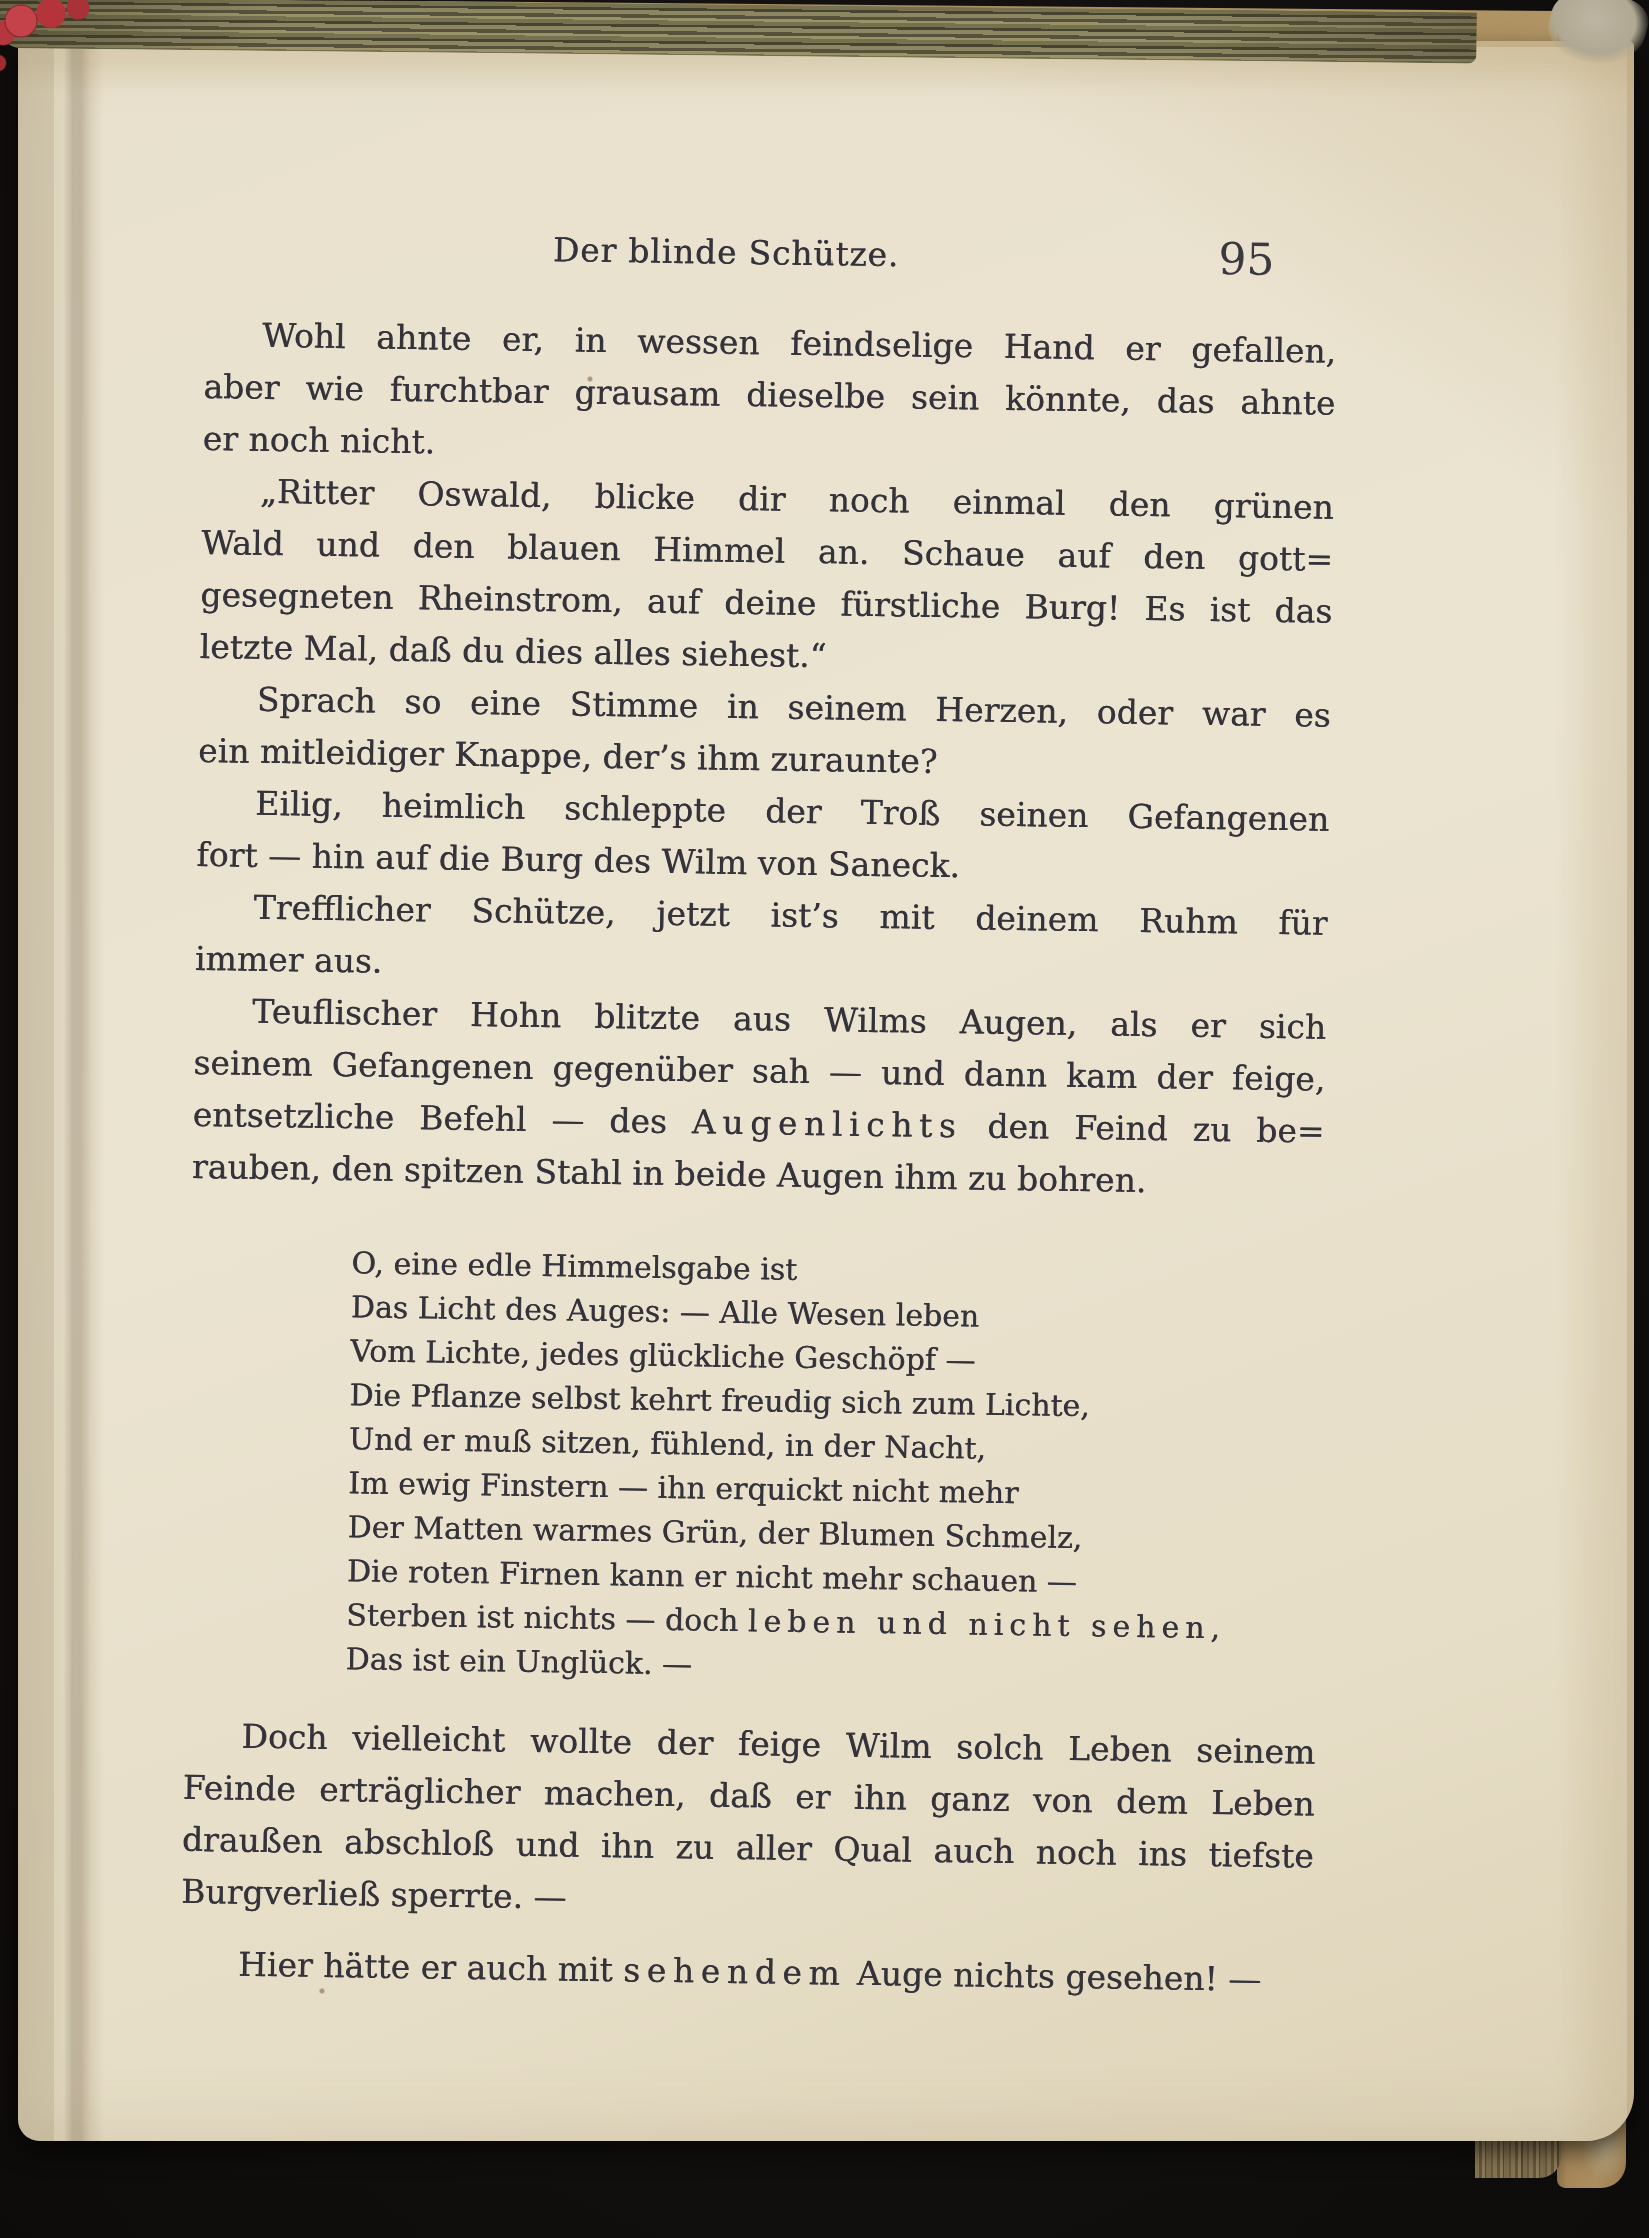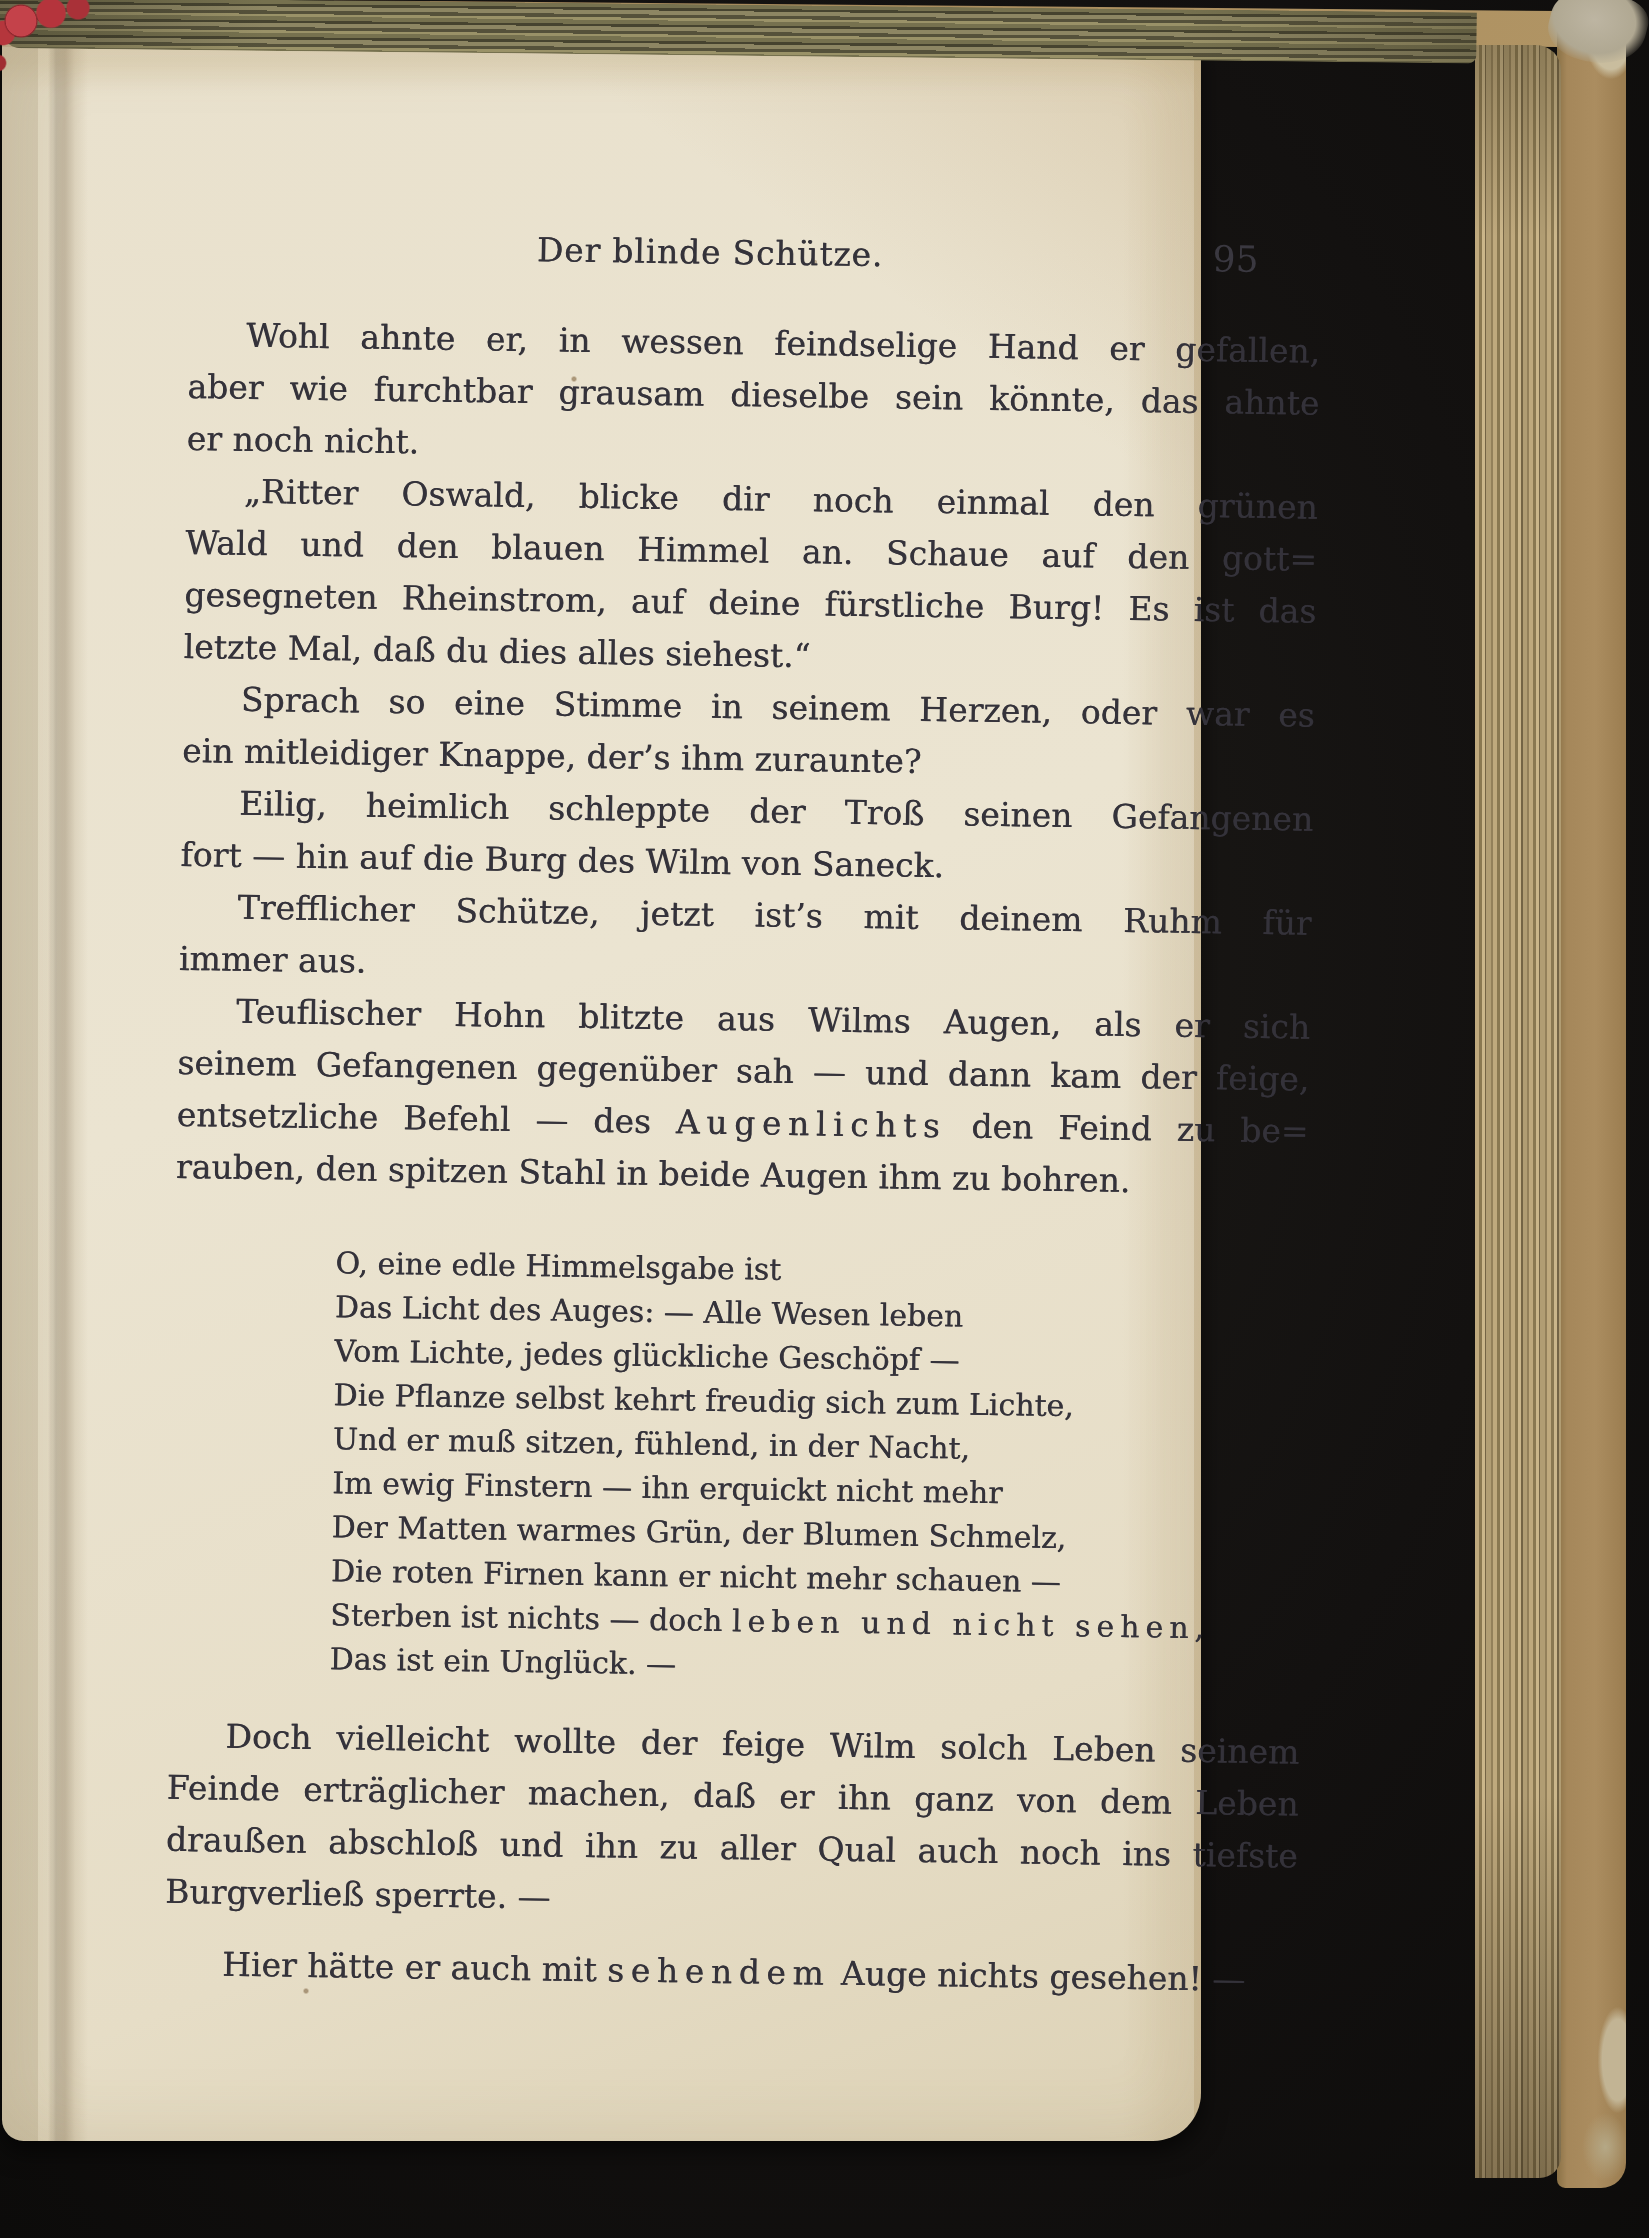--- a/index.html
+++ b/index.html
@@ -45,21 +45,21 @@
   
   .fore-edge{
     position:absolute;left:1475px;top:45px;width:86px;height:2133px;z-index:3;
     background:
       linear-gradient(180deg, rgba(70,60,35,.35) 0%, rgba(0,0,0,0) 9%, rgba(0,0,0,0) 82%, rgba(45,35,18,.4) 100%),
       repeating-linear-gradient(90deg, #bfa97d 0px, #bfa97d 4.1px, #8a7851 4.1px, #8a7851 6.6px, #cbb68a 6.6px, #cbb68a 10px, #746445 10px, #746445 11.5px, #b19d73 11.5px, #b19d73 15.7px, #93805a 15.7px, #93805a 18px);
     border-radius:3.3px 25px 21.4px 0;
   }
   
   .spread{
-    position:absolute;left:2px;top:41px;width:1199px;height:2100px;z-index:5;
+    position:absolute;left:18px;top:41px;width:1616px;height:2100px;z-index:5;
     background:
       radial-gradient(circle at 572px 338px, rgba(120,90,50,.55) 0px, rgba(120,90,50,.55) 1.6px, rgba(120,90,50,0) 3.3px),
       radial-gradient(circle at 304px 1950px, rgba(110,80,45,.5) 0px, rgba(110,80,45,.5) 1.6px, rgba(110,80,45,0) 3.3px),
       radial-gradient(circle at 813px 221px, rgba(130,100,60,.4) 0px, rgba(130,100,60,.4) 1.6px, rgba(130,100,60,0) 2.5px),
       linear-gradient(90deg, rgba(0,0,0,0) 46px, rgba(90,75,50,.28) 54px, rgba(120,100,70,.34) 63px, rgba(150,130,95,.16) 73px, rgba(0,0,0,0) 86px),
       linear-gradient(90deg, rgba(172,158,124,.38) 0px, rgba(172,158,124,.38) 36px, rgba(205,193,163,.28) 36px, rgba(205,193,163,.28) 49px, rgba(0,0,0,0) 51px),
       linear-gradient(180deg, rgba(186,160,115,.55) 0px, rgba(186,160,115,.55) 5.8px, rgba(200,180,135,.28) 5.8px, rgba(200,180,135,.28) 21.4px, rgba(0,0,0,0) 53px),
       linear-gradient(270deg, rgba(188,163,118,.5) 0px, rgba(188,163,118,.5) 7.4px, rgba(200,180,140,.22) 7.4px, rgba(200,180,140,.22) 35px, rgba(0,0,0,0) 79px),
       linear-gradient(215deg, rgba(180,150,100,.28) 0%, rgba(180,150,100,0) 16%),
       linear-gradient(160deg, #e9e1cd 0%, #ebe4d1 45%, #e6ddc6 80%, #ddd2b6 100%);
@@ -80,21 +80,21 @@
 
   
   .text-block{
     position:absolute;left:188px;top:175px;width:1132px;
     transform:rotate(0.85deg);transform-origin:0 0;
     color:#34323a;
     text-shadow:0.4px 0 0 rgba(52,50,58,.85);
   }
   .running-head{position:relative;height:53px;margin-bottom:40px;box-sizing:border-box;padding-top:10px;}
   .head-title{text-align:center;padding-right:91px;font-size:33px;line-height:38px;letter-spacing:0.8px;}
-  .page-num{position:absolute;right:63px;top:8.2px;font-size:36px;line-height:40px;text-shadow:none;color:#3a3840;}
+  .page-num{position:absolute;right:63px;top:8.2px;font-size:44px;line-height:40px;text-shadow:none;color:#3a3840;}
   .para{margin:0;}
   .line{
     height:52px;line-height:52px;font-size:33px;
     overflow:hidden;text-align:justify;white-space:normal;
   }
   .line::after{content:"";display:inline-block;width:100%;}
   .line.last{text-align:left;}
   .line.ind{text-indent:58px;}
   .poem{margin:46px 0 31px 161px;}
   .pline{height:44px;line-height:44px;font-size:30px;overflow:hidden;text-align:left;}

